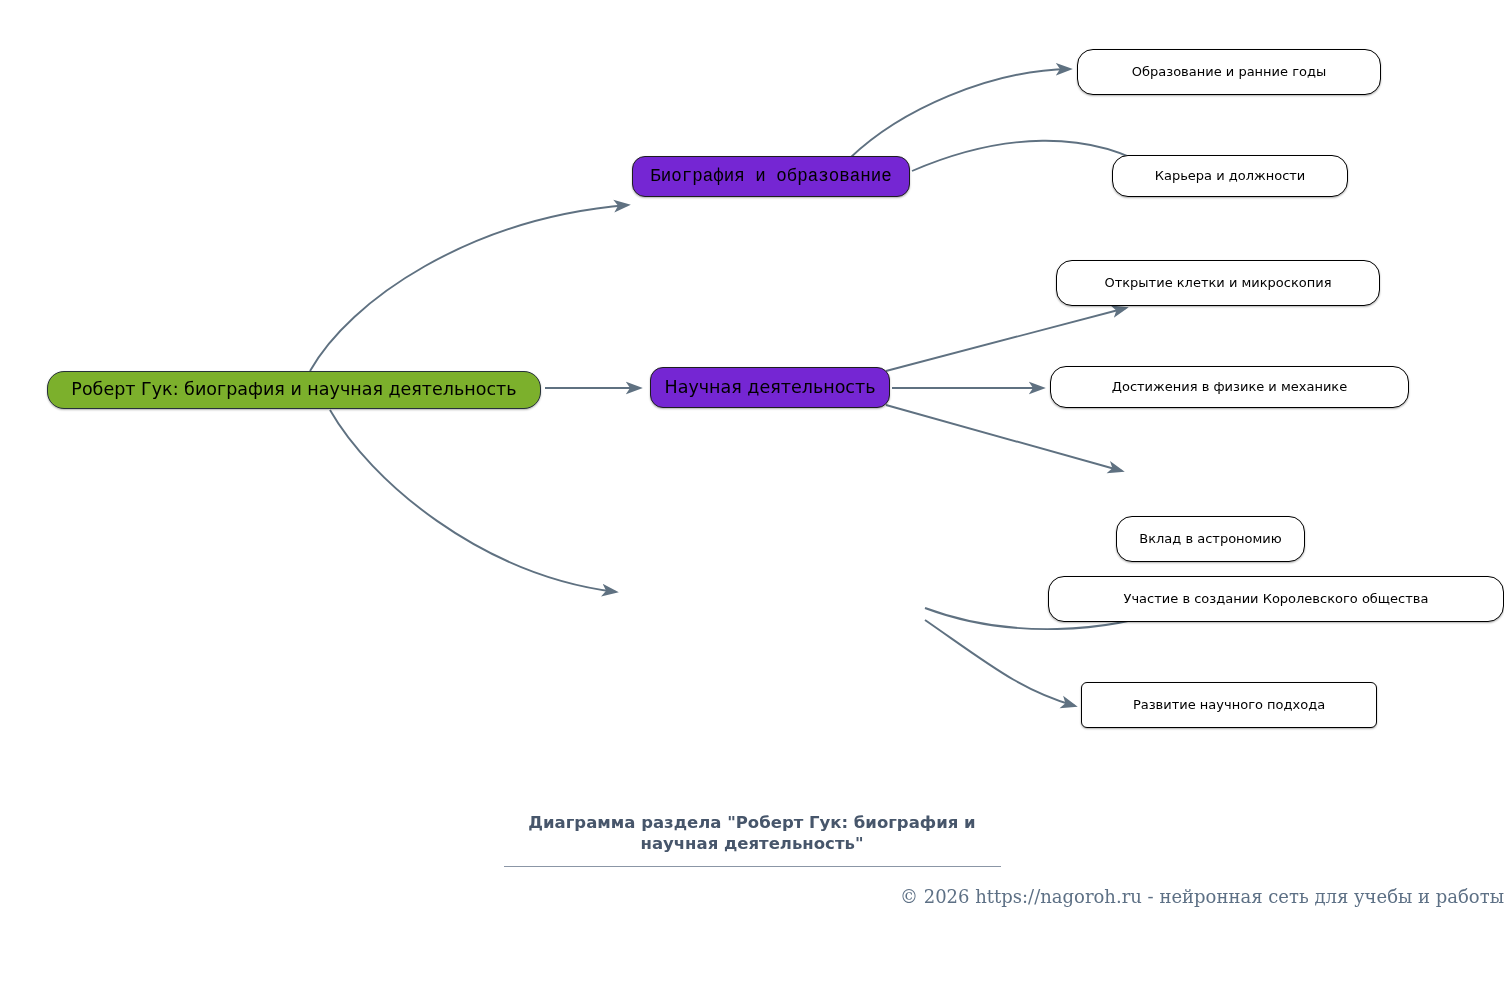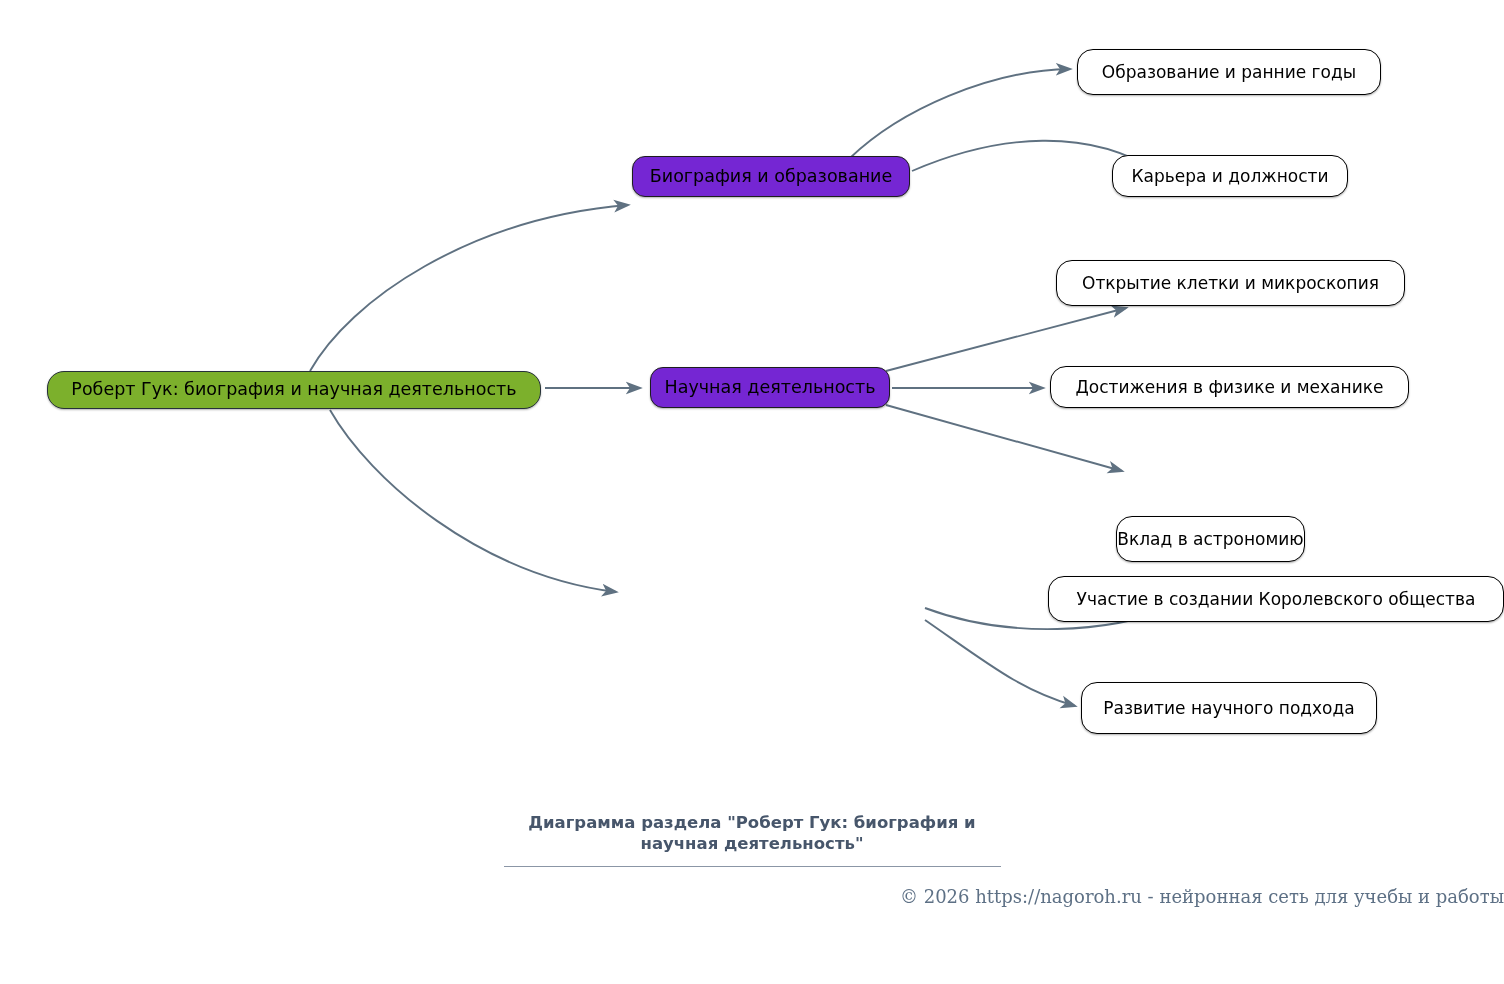--- a/index.html
+++ b/index.html
@@ -58,21 +58,21 @@
     color: #000000;
     font-size: 17.5px;
     box-shadow: 0 1px 2px rgba(0,0,0,0.30);
   }
 
   .node-leaf {
     background: #ffffff;
     border: 1.5px solid #000000;
     border-radius: 16px;
     color: #000000;
-    font-size: 17px;
+    font-size: 13px;
     box-shadow: 0 1px 2px rgba(0,0,0,0.32);
   }
 
   #caption {
     position: absolute;
     left: 0;
     right: 0;
     top: 812px;
     text-align: center;
     color: #47566b;
@@ -128,54 +128,54 @@
 
       <path d="M 925,608 C 1010,640 1110,632 1172,608"></path>
       <path d="M 925,620 C 990,665 1020,690 1075,706"></path>
     </g>
   </svg>
 
   <div class="node node-root" style="left:47px; top:371px; width:494px; height:38px;">
     <span>Роберт Гук: биография и научная деятельность</span>
   </div>
 
-  <div class="node node-branch" style="left:632px; top:156px; width:278px; height:41px;">
+  <div class="node node-branch" style="left:632px; top:156px; width:278px; height:41px;font-family:Liberation Mono, monospace;">
     <span>Биография и образование</span>
   </div>
 
   <div class="node node-leaf" style="left:1077px; top:49px; width:304px; height:46px;">
     <span>Образование и ранние годы</span>
   </div>
 
   <div class="node node-leaf" style="left:1112px; top:155px; width:236px; height:42px;">
     <span>Карьера и должности</span>
   </div>
 
   <div class="node node-branch" style="left:650px; top:367px; width:240px; height:41px;">
     <span>Научная деятельность</span>
   </div>
 
-  <div class="node node-leaf" style="left:1056px; top:260px; width:349px; height:46px;">
+  <div class="node node-leaf" style="left:1056px; top:260px; width:324px; height:46px;">
     <span>Открытие клетки и микроскопия</span>
   </div>
 
   <div class="node node-leaf" style="left:1050px; top:366px; width:359px; height:42px;">
     <span>Достижения в физике и механике</span>
   </div>
 
   <div class="node node-leaf" style="left:1116px; top:471px; width:189px; height:46px;margin-top:45px;">
     <span>Вклад в астрономию</span>
   </div>
 
 
   <div class="node node-leaf" style="left:1048px; top:576px; width:456px; height:46px;text-align:right;">
     <span>Участие в создании Королевского общества</span>
   </div>
 
-  <div class="node node-leaf" style="left:1081px; top:682px; width:296px; height:52px;">
+  <div class="node node-leaf" style="left:1081px; top:682px; width:296px; height:46px;border-radius:6px;">
     <span>Развитие научного подхода</span>
   </div>
 
   <div id="caption">
     <div>Диаграмма раздела "Роберт Гук: биография и</div>
     <div>научная деятельность"</div>
   </div>
 
   <div id="caption-rule"></div>
 

